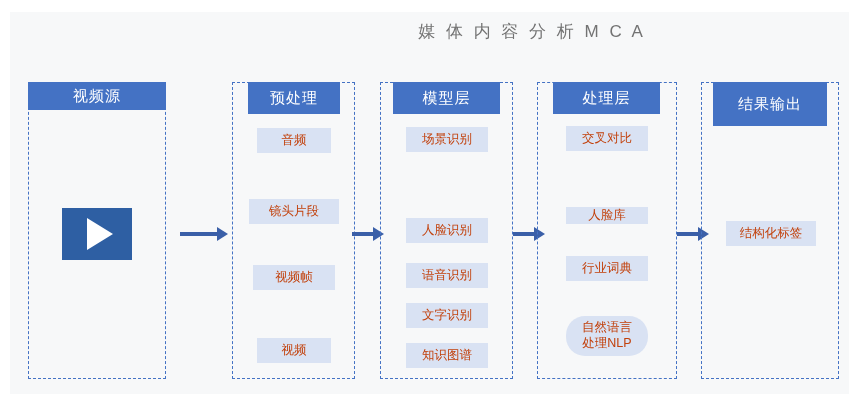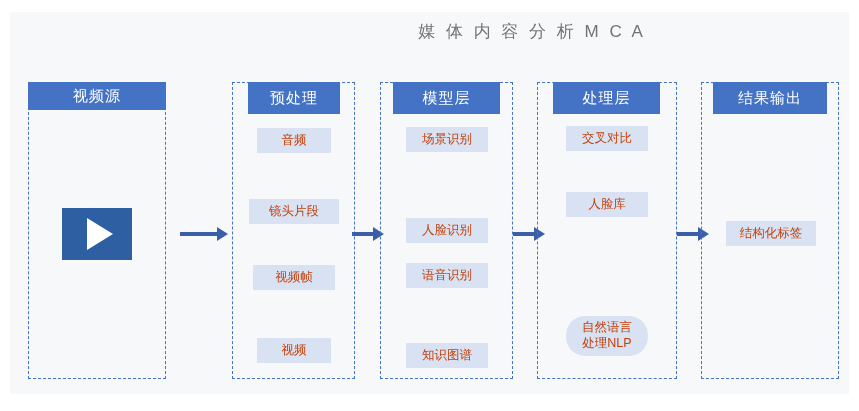--- a/index.html
+++ b/index.html
@@ -149,36 +149,38 @@
   <div class="arrow" style="left:352px; top:229px; width:32px;">
     <div class="shaft"></div>
     <div class="head"></div>
   </div>
 
   <div class="column" style="left:380px; top:82px; width:133px; height:297px;"></div>
   <div class="col-header" style="left:393px; top:82px; width:107px; height:32px;">模型层</div>
   <div class="item-box" style="left:406px; top:127px; width:82px; height:25px;">场景识别</div>
   <div class="item-box" style="left:406px; top:218px; width:82px; height:25px;">人脸识别</div>
   <div class="item-box" style="left:406px; top:263px; width:82px; height:25px;">语音识别</div>
+  <div class="item-box" style="left:406px; top:303px; width:82px; height:25px;">文字识别</div>
   <div class="item-box" style="left:406px; top:343px; width:82px; height:25px;">知识图谱</div>
 
   <div class="arrow" style="left:513px; top:229px; width:32px;">
     <div class="shaft"></div>
     <div class="head"></div>
   </div>
 
   <div class="column" style="left:537px; top:82px; width:140px; height:297px;"></div>
   <div class="col-header" style="left:553px; top:82px; width:107px; height:32px;">处理层</div>
   <div class="item-box" style="left:566px; top:126px; width:82px; height:25px;">交叉对比</div>
-  <div class="item-box" style="left:566px; top:192px; width:82px; height:25px;">人脸库</div>
+  <div class="item-box" style="left:566px; top:207px; width:82px; height:17px;">人脸库</div>
+  <div class="item-box" style="left:566px; top:256px; width:82px; height:25px;">行业词典</div>
   <div class="item-box" style="left:566px; top:316px; width:82px; height:40px; white-space:pre-line;border-radius:19px;">自然语言
 处理NLP</div>
 
   <div class="arrow" style="left:677px; top:229px; width:32px;">
     <div class="shaft"></div>
     <div class="head"></div>
   </div>
 
   <div class="column" style="left:701px; top:82px; width:138px; height:297px;"></div>
-  <div class="col-header" style="left:713px; top:82px; width:114px; height:32px;">结果输出</div>
+  <div class="col-header" style="left:713px; top:82px; width:114px; height:44px;">结果输出</div>
   <div class="item-box" style="left:726px; top:221px; width:90px; height:25px;">结构化标签</div>
 
 </div>
 
 </body></html>

